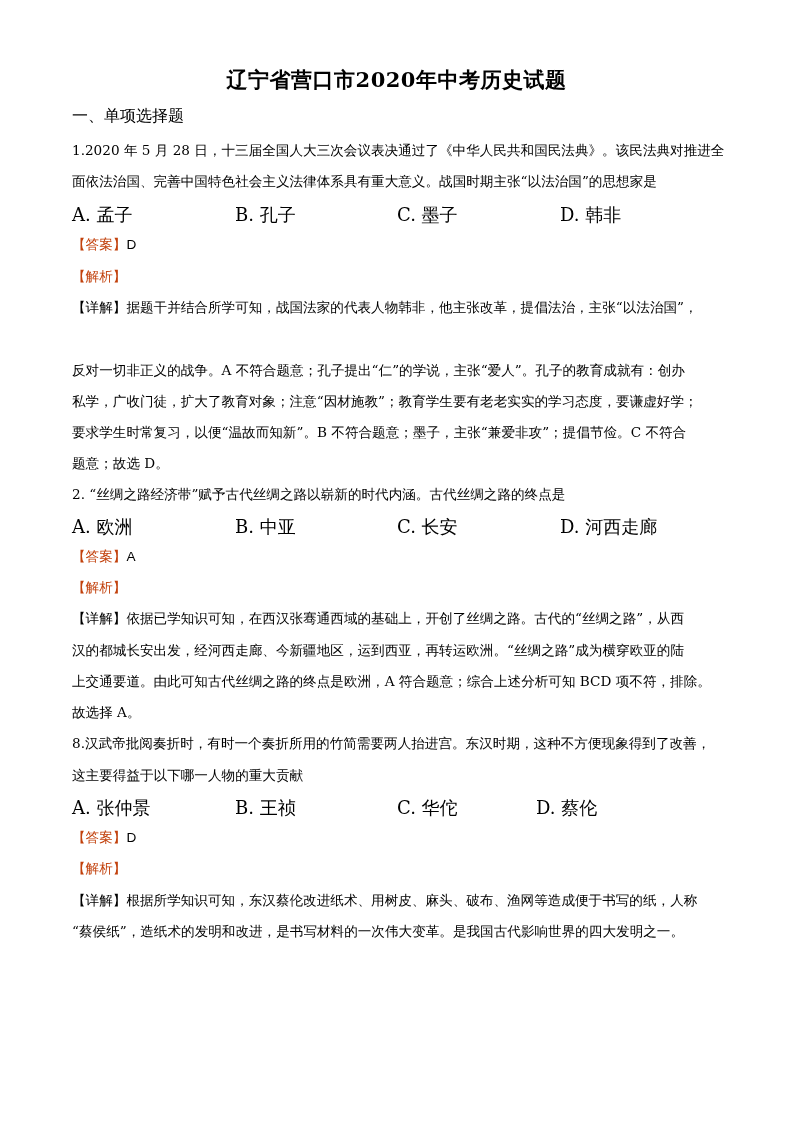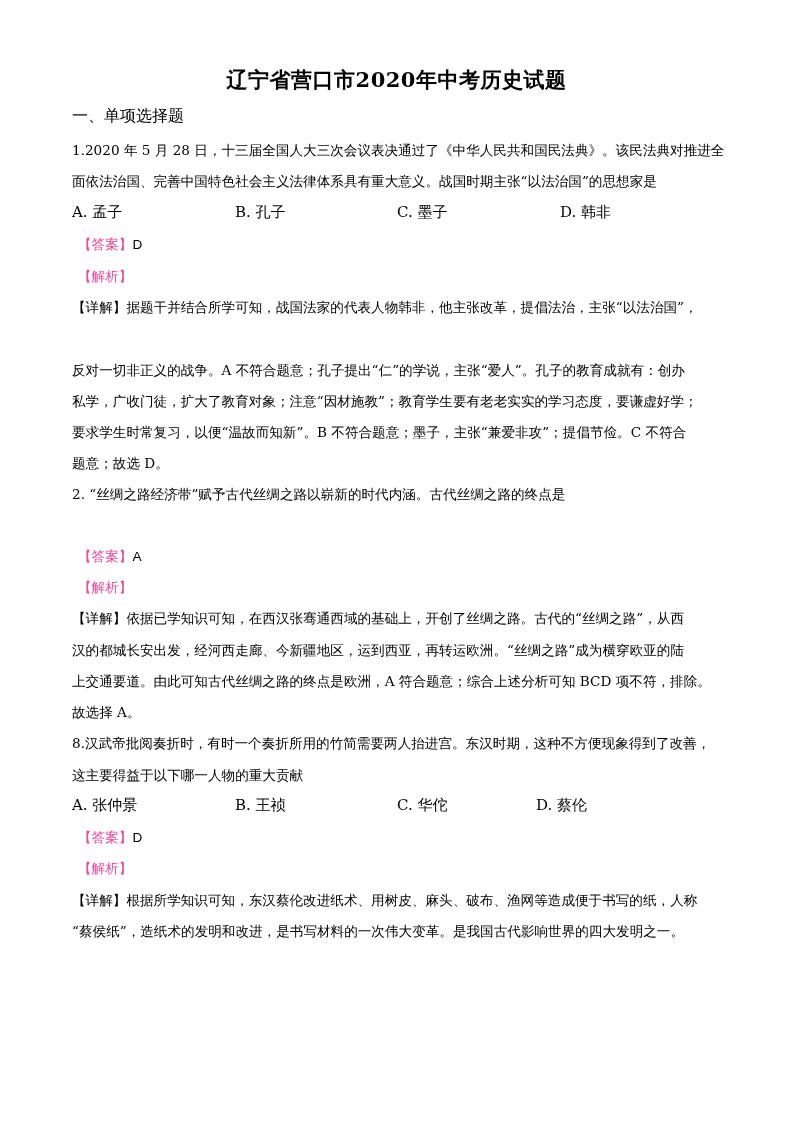--- a/index.html
+++ b/index.html
@@ -4,23 +4,23 @@
 <style>
   html, body { margin: 0; padding: 0; background: #ffffff; }
   body { width: 793px; height: 1122px; position: relative; overflow: hidden;
          font-family: "DejaVu Serif", "Liberation Serif", serif; color: #000; }
   .page { position: absolute; left: 0; top: 0; width: 793px; height: 1096px; }
   .title { position: absolute; top: 66px; left: 0; width: 793px; text-align: center;
            font-size: 21px; font-weight: bold; letter-spacing: 0.5px; }
   .section { position: absolute; left: 72px; top: 106px; font-size: 16px; font-weight: normal; }
   .line { position: absolute; left: 72px; width: 655px; font-size: 13.6px; line-height: 20px;
           white-space: nowrap; overflow: visible; }
-  .opts { position: absolute; left: 72px; width: 655px; font-size: 15px; height: 20px; text-decoration: underline; }
+  .opts { position: absolute; left: 72px; width: 655px; font-size: 18px; height: 20px; text-decoration: underline; }
   .opt { position: absolute; top: 0; white-space: nowrap; }
-  .lbl { color: #ec4899; font-family: "DejaVu Sans", "Liberation Sans", sans-serif; margin-left: 6px; }
+  .lbl { color: #c2410c; font-family: "DejaVu Sans", "Liberation Sans", sans-serif; }
   .ans { font-family: "Liberation Sans", "DejaVu Sans", sans-serif; }
 </style>
 </head>
 <body>
 
 <div class="page">
 
   <div class="title">辽宁省营口市2020年中考历史试题</div>
   <div class="section">一、单项选择题</div>
 
@@ -40,20 +40,26 @@
   </div>
   <div class="line" style="top:297px">
     <span>【详解】</span><span>据题干并结合所学可知，战国法家的代表人物韩非，他主张改革，提倡法治，主张“以法治国”，</span>
   </div>
   <div class="line" style="top:360px">反对一切非正义的战争。A 不符合题意；孔子提出“仁”的学说，主张“爱人”。孔子的教育成就有：创办</div>
   <div class="line" style="top:391px">私学，广收门徒，扩大了教育对象；注意“因材施教”；教育学生要有老老实实的学习态度，要谦虚好学；</div>
   <div class="line" style="top:422px">要求学生时常复习，以便“温故而知新”。B 不符合题意；墨子，主张“兼爱非攻”；提倡节俭。C 不符合</div>
   <div class="line" style="top:453px">题意；故选 D。</div>
 
   <div class="line" style="top:484px">2. “丝绸之路经济带”赋予古代丝绸之路以崭新的时代内涵。古代丝绸之路的终点是</div>
+  <div class="opts" style="top:515px">
+    <span class="opt" style="left:0">A.  欧洲</span>
+    <span class="opt" style="left:163px">B.  中亚</span>
+    <span class="opt" style="left:325px">C.  长安</span>
+    <span class="opt" style="left:488px">D.  河西走廊</span>
+  </div>
   <div class="line" style="top:546px">
     <span class="lbl">【答案】</span><span class="ans">A</span>
   </div>
   <div class="line" style="top:577px">
     <span class="lbl">【解析】</span>
   </div>
   <div class="line" style="top:608px">
     <span>【详解】</span><span>依据已学知识可知，在西汉张骞通西域的基础上，开创了丝绸之路。古代的“丝绸之路”，从西</span>
   </div>
   <div class="line" style="top:640px">汉的都城长安出发，经河西走廊、今新疆地区，运到西亚，再转运欧洲。“丝绸之路”成为横穿欧亚的陆</div>

